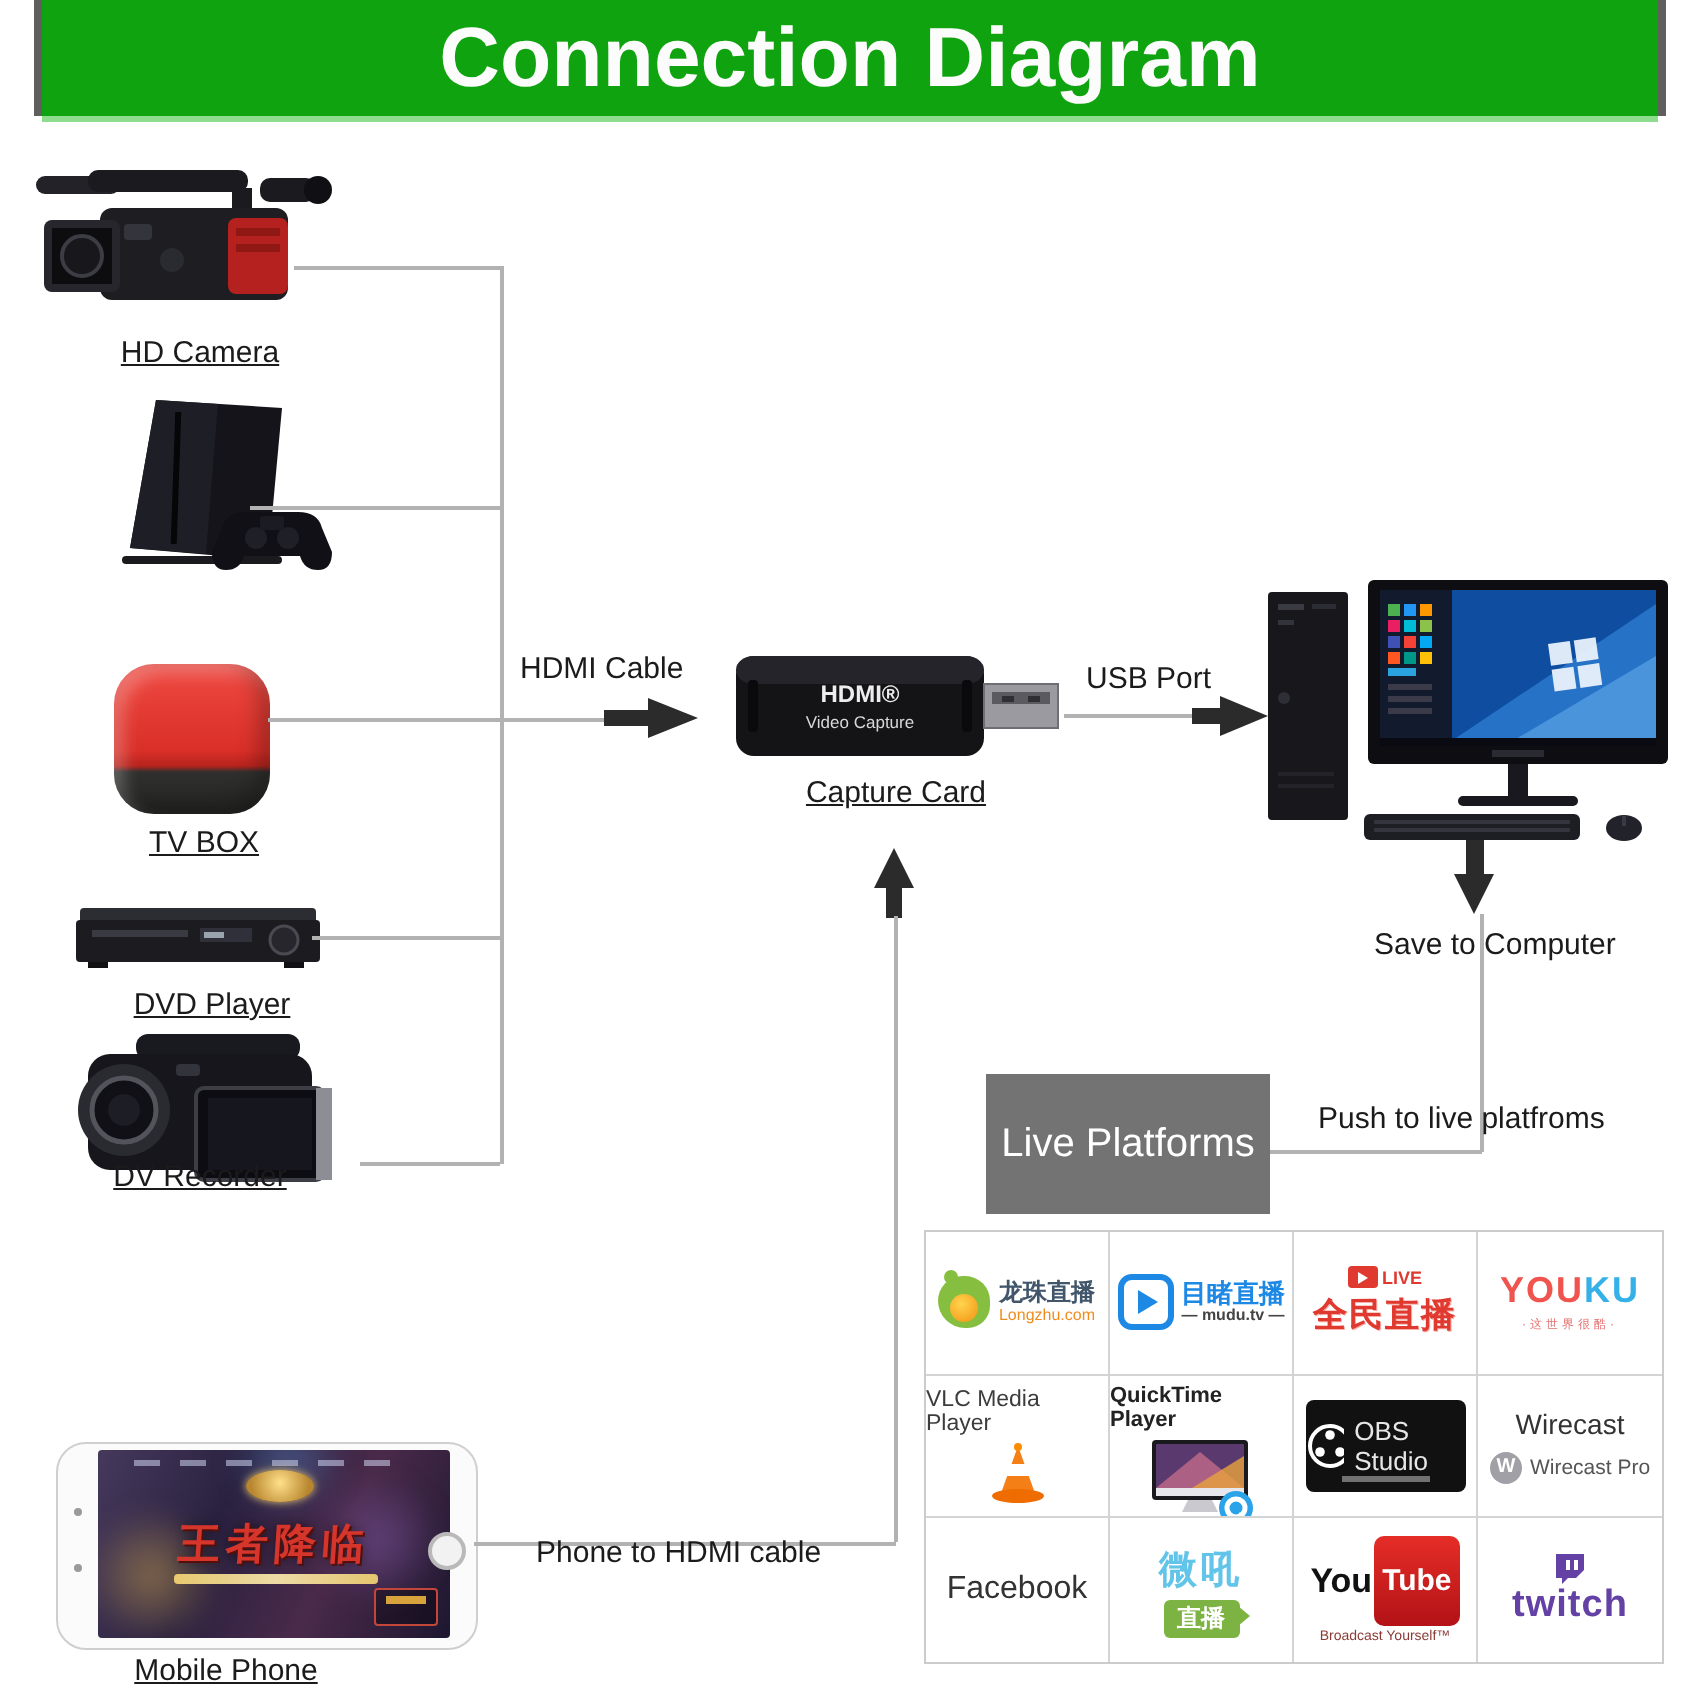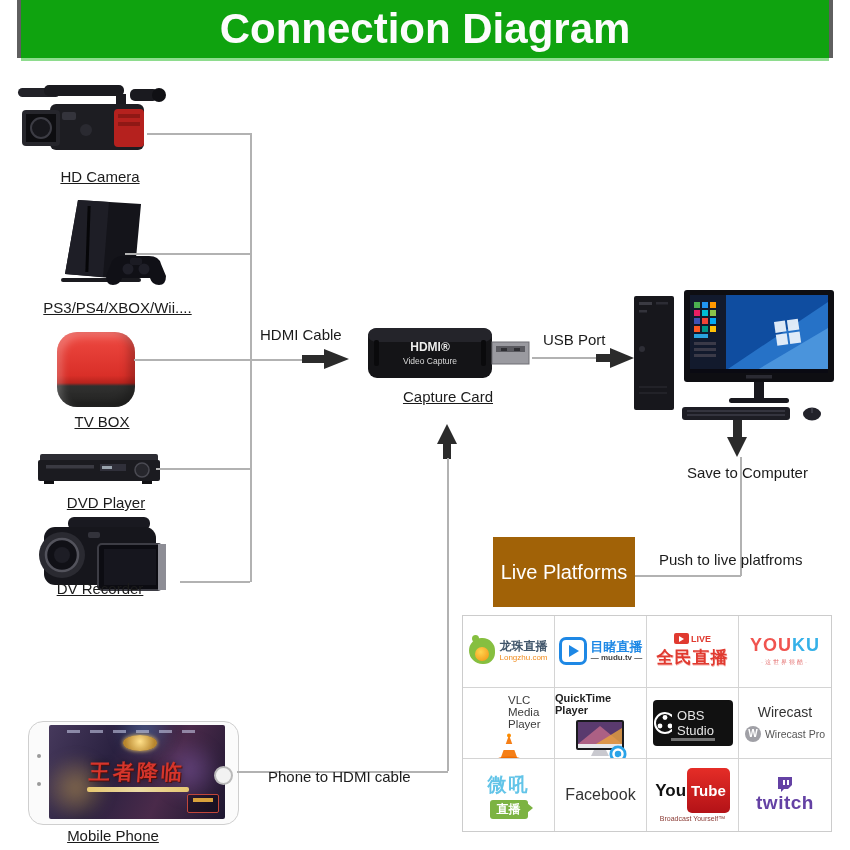--- a/index.html
+++ b/index.html
@@ -44,21 +44,21 @@
          color:#d6352b;letter-spacing:3px;transform:skewX(-4deg);text-shadow:1px 1px 0 #51100b,0 0 6px #00000088;}
   .gold-bar{position:absolute;left:38px;top:62px;width:102px;height:5px;border-radius:2px;
          background:linear-gradient(90deg,#f7d774,#ffefb0,#f7d774);opacity:.9;}
   .corner-badge{position:absolute;right:6px;bottom:6px;width:30px;height:17px;border:1px solid #c2463a;
          background:#00000055;border-radius:2px;}
   .corner-badge i{display:block;margin:3px auto 0;width:20px;height:4px;background:#d8a23c;}
   .home-btn{position:absolute;right:5px;top:50%;margin-top:-7.5px;width:15px;height:15px;border-radius:50%;
          border:2px solid #b9b9b9;background:#f2f2f2;}
   .ear-dot{position:absolute;left:8px;border-radius:50%;background:#9a9a9a;width:4px;height:4px;}
   
-  .live-box{position:absolute;left:493px;top:537px;width:142px;height:70px;background:#a16207;
+  .live-box{position:absolute;left:493px;top:537px;width:142px;height:70px;background:#737373;
             display:flex;align-items:center;justify-content:center;color:#fff;font-size:20px;}
   
   .pgrid{position:absolute;left:462px;top:615px;width:368px;height:215px;background:#fff;
          border:1.5px solid #cccccc;display:grid;grid-template-columns:repeat(4,1fr);grid-template-rows:repeat(3,1fr);}
   .pcell{border-right:1px solid #d4d4d4;border-bottom:1px solid #d4d4d4;display:flex;flex-direction:column;
          align-items:center;justify-content:center;overflow:hidden;gap:2px;}
   .pcell:nth-child(4n){border-right:none;align-items:center;}
   .pcell:nth-child(n+9){border-bottom:none;}
   .prow{display:flex;align-items:center;gap:4px;}
   .pcol{display:flex;flex-direction:column;line-height:1.1;}
@@ -79,21 +79,21 @@
   .qm-play{width:15px;height:11px;background:#e03a30;border-radius:2px;display:flex;align-items:center;justify-content:center;}
   .qm-play i{width:0;height:0;border-top:3px solid transparent;border-bottom:3px solid transparent;border-left:5px solid #fff;}
   .qm-live{font-size:9px;font-weight:bold;color:#e03a30;}
   .qm-name{font-size:17px;font-weight:bold;color:#e03a30;text-shadow:0.5px 0.5px 0 #f7b1ac;letter-spacing:1px;}
   
   .yk-row{font-size:18px;font-weight:bold;letter-spacing:1px;}
   .yk-you{color:#f0544f;}
   .yk-ku{color:#35b1e8;}
   .yk-sub{font-size:6px;color:#e57373;letter-spacing:2px;}
   
-  .vlc-name{font-size:11.5px;color:#3c3c3c;margin-left:45px;}
+  .vlc-name{font-size:11.5px;color:#3c3c3c;}
   
   .qt-name{font-size:11px;font-weight:bold;color:#222;}
   
   .obs-box{width:80px;height:46px;background:#111;border-radius:4px;display:flex;align-items:center;justify-content:center;gap:5px;position:relative;}
   .obs-name{color:#e6e6e6;font-size:13px;}
   .obs-tag{position:absolute;bottom:5px;left:18px;width:44px;height:2.5px;background:#9a9a9a;opacity:.7;}
   
   .wc-name{font-size:14px;color:#333;}
   .wc-circle{width:16px;height:16px;border-radius:50%;background:#a0a0a6;color:#fff;font-size:10px;font-weight:bold;
              display:flex;align-items:center;justify-content:center;}
@@ -150,21 +150,20 @@
     <path d="M30,4 L61,6 L55,81 L17,78 Z" fill="#1e1e26"></path>
     <rect x="40" y="10" width="3" height="66" fill="#060608" transform="skewX(-2)"></rect>
     <rect x="13" y="82" width="80" height="4" rx="2" fill="#1a1a1f"></rect>
     <g transform="translate(55,58)">
       <path d="M8,10 Q10,2 20,2 L46,2 Q56,2 58,10 L63,22 Q63,31 56,31 Q49,31 47,24 L19,24 Q17,31 10,31 Q3,31 3,22 Z" fill="#101016"></path>
       <circle cx="25" cy="15" r="5.5" fill="#1f1f28"></circle>
       <circle cx="41" cy="15" r="5.5" fill="#1f1f28"></circle>
       <rect x="27" y="4" width="12" height="7" rx="2" fill="#1b1b23"></rect>
     </g>
   </svg>
-  <div class="lbl center" style="left:30px;top:299px;width:175px;">PS3/PS4/XBOX/Wii....</div>
 
   <div class="tvbox"></div>
   <div class="lbl center" style="left:42px;top:413px;width:120px;">TV BOX</div>
 
   <svg class="abs" style="left:36px;top:448px;" width="128" height="42">
     <rect x="4" y="6" width="118" height="8" rx="2" fill="#2c2c33"></rect>
     <rect x="2" y="12" width="122" height="21" rx="2" fill="#1b1b20"></rect>
     <rect x="10" y="17" width="48" height="3.5" fill="#3a3a42"></rect>
     <rect x="64" y="16" width="26" height="7" fill="#30303a"></rect>
     <rect x="66" y="18" width="10" height="3" fill="#9aa4ae"></rect>
@@ -392,26 +391,26 @@
 
     <div class="pcell" style="gap:6px;">
       <span class="wc-name">Wirecast</span>
       <div class="prow">
         <span class="wc-circle">W</span>
         <span class="wc-sub">Wirecast Pro</span>
       </div>
     </div>
 
     <div class="pcell">
+      <span class="fb-name">Facebook</span>
+    </div>
+
+    <div class="pcell">
       <span class="vh-name">微吼</span>
       <span class="vh-badge">直播</span>
-    </div>
-
-    <div class="pcell">
-      <span class="fb-name">Facebook</span>
     </div>
 
     <div class="pcell">
       <div class="yt-row">
         <span class="yt-you">You</span>
         <span class="yt-tube">Tube</span>
       </div>
       <span class="yt-sub">Broadcast Yourself™</span>
     </div>
 

